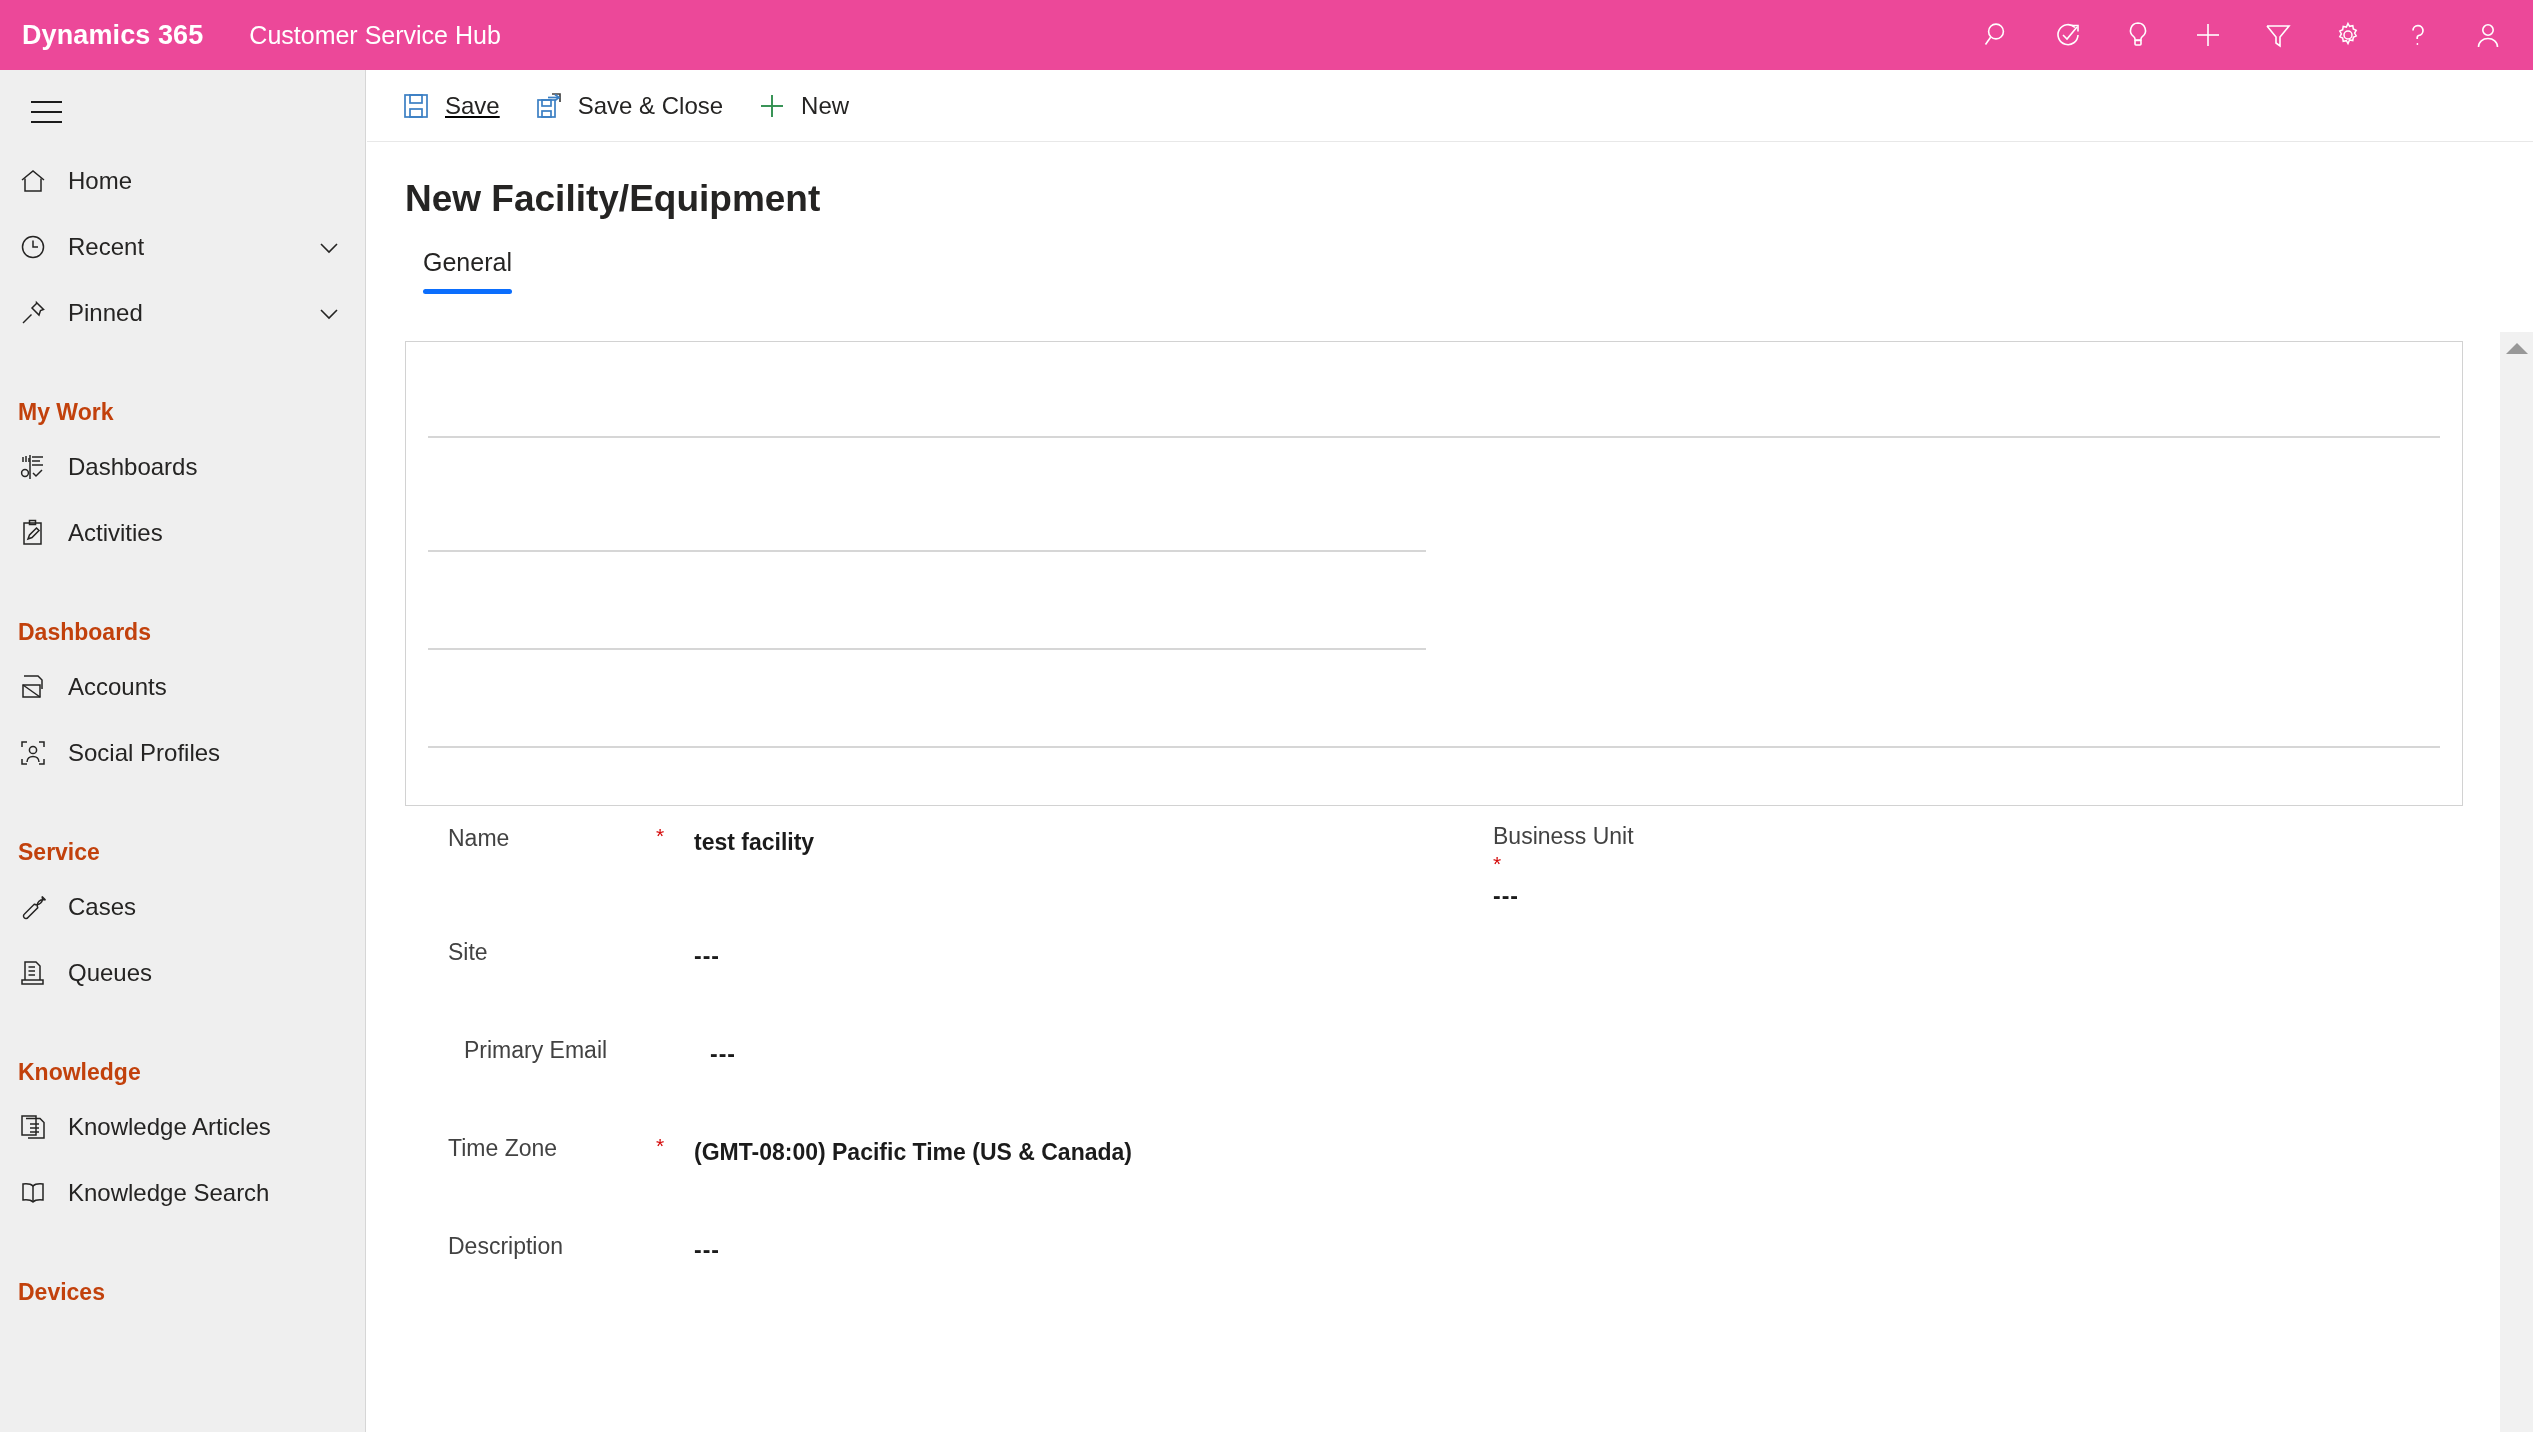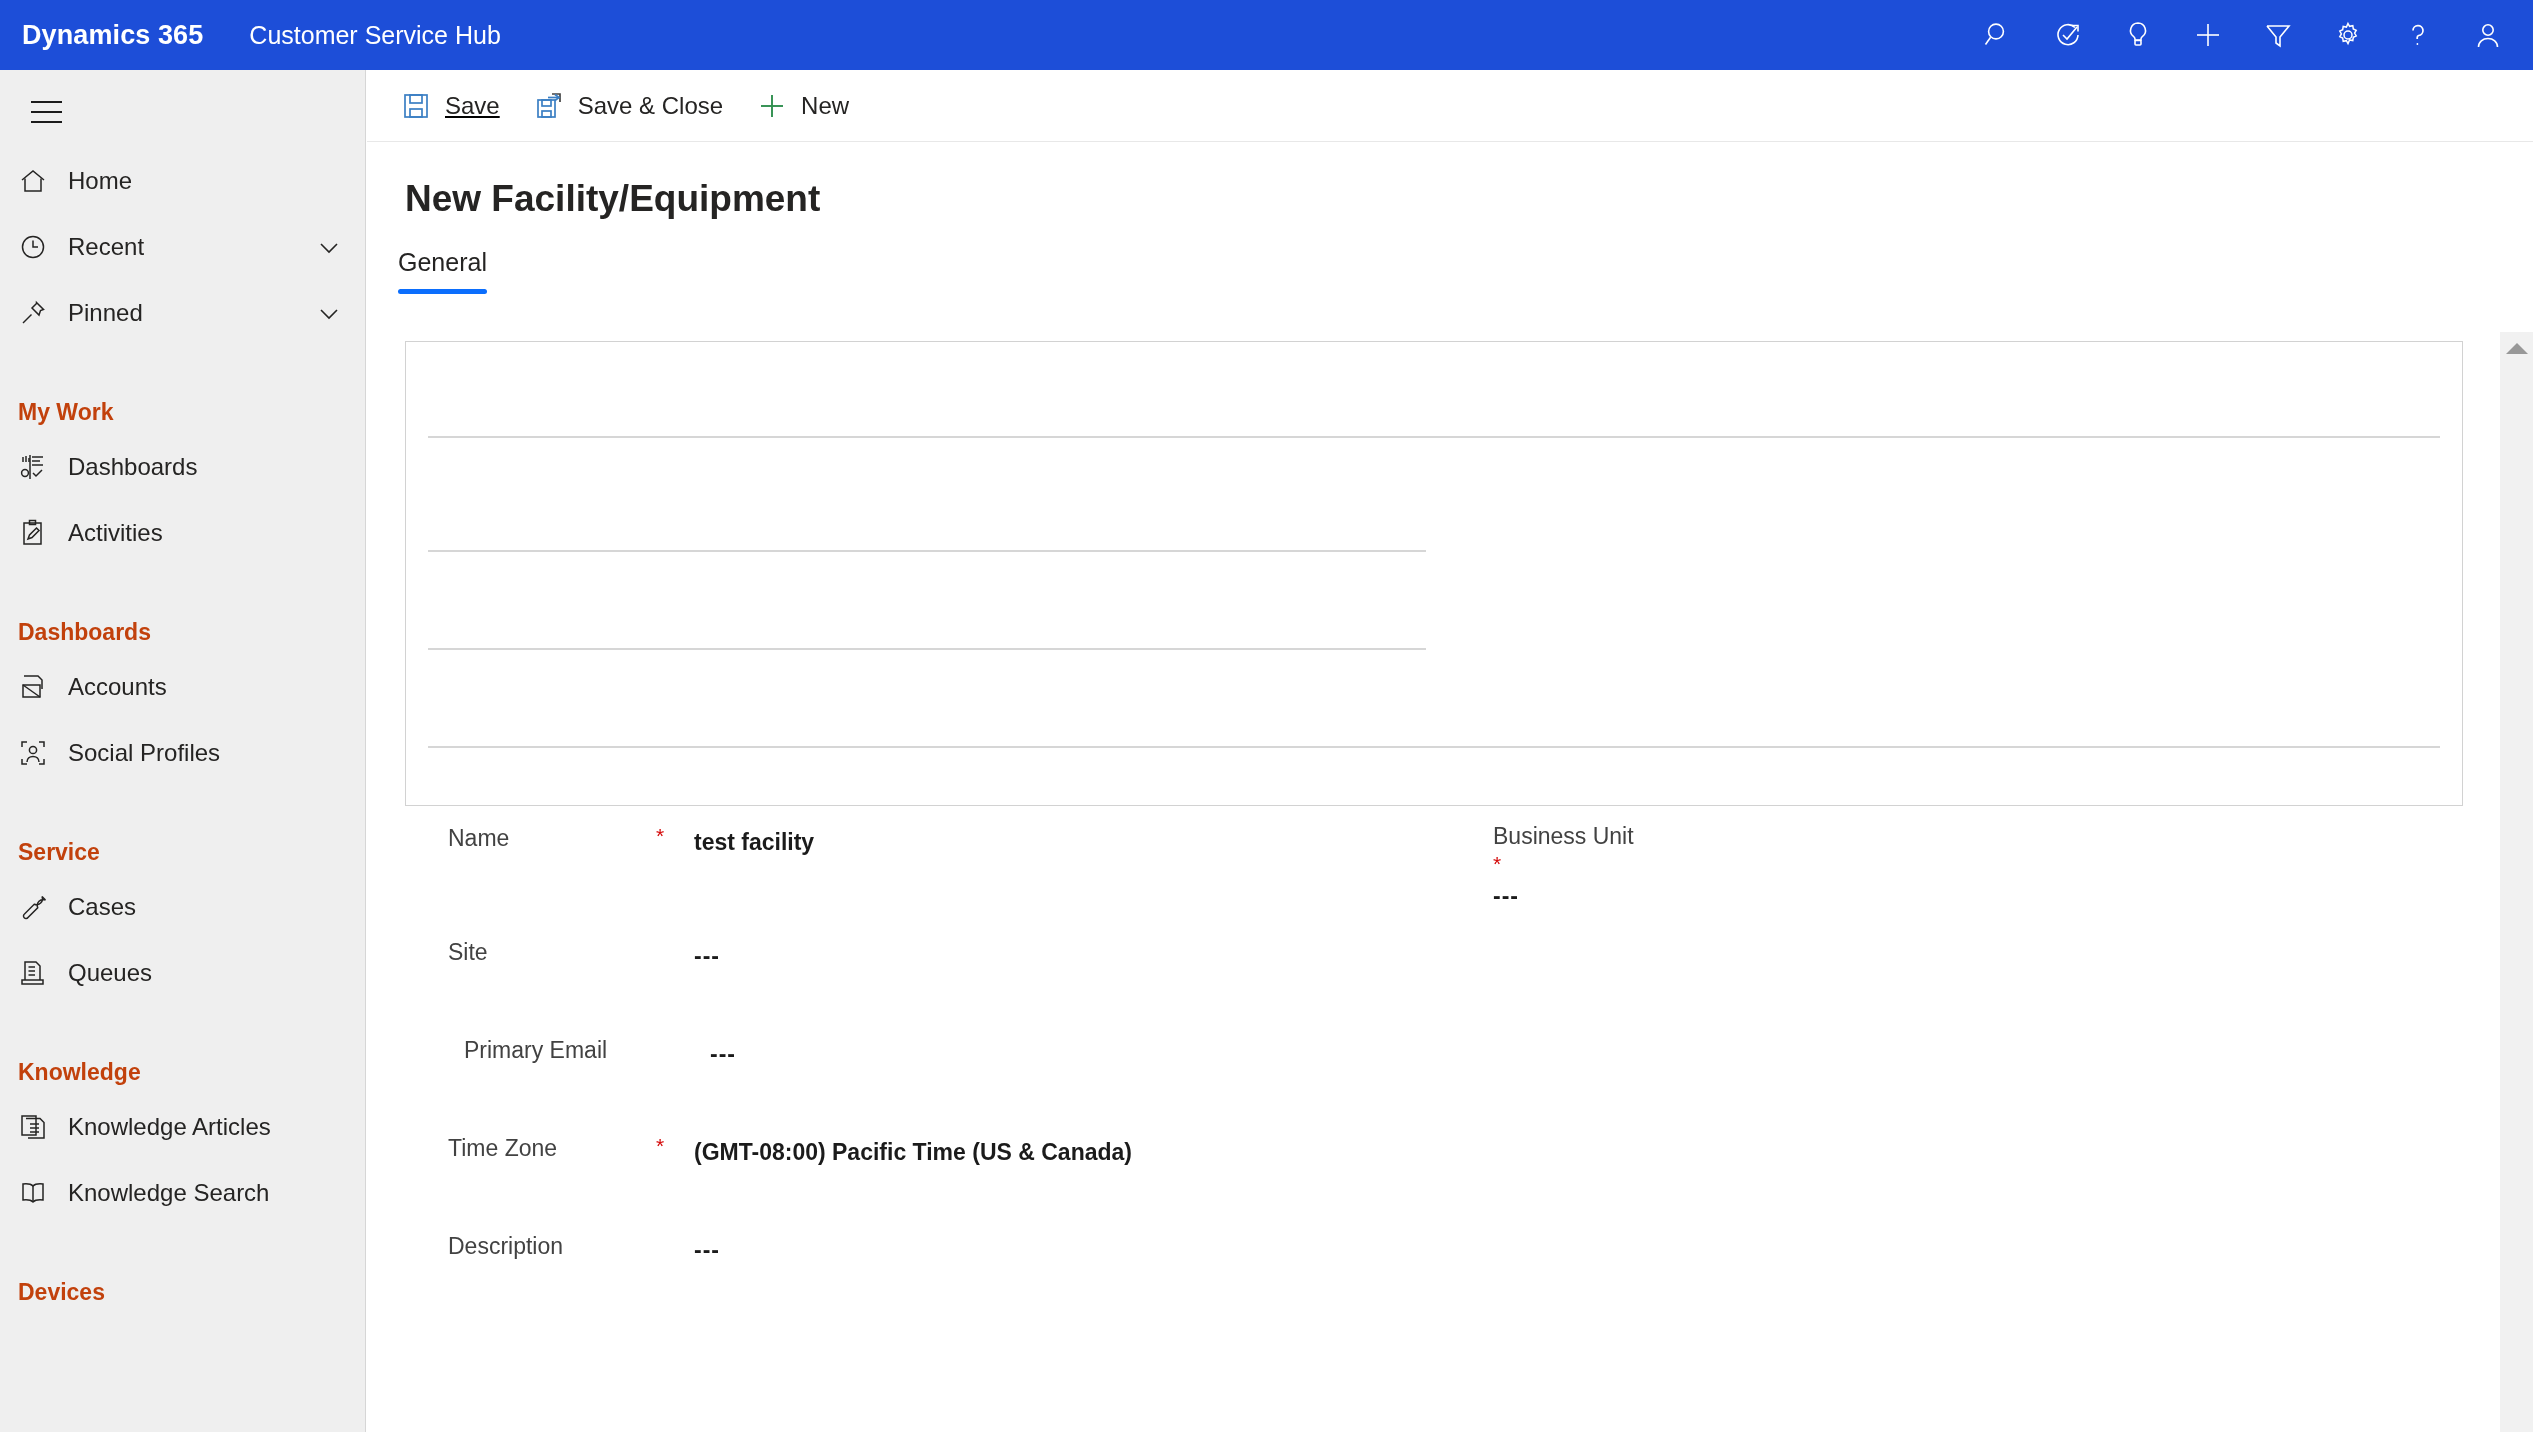--- a/index.html
+++ b/index.html
@@ -8,21 +8,21 @@
     overflow: hidden;
     background: #ffffff;
     font-family: "Segoe UI", "Liberation Sans", sans-serif;
   }
   body { position: relative; }
 
   
   .topbar {
     position: absolute; top: 0; left: 0;
     width: 2533px; height: 70px;
-    background: #1d4ed8;
+    background: #ec4899;
     display: flex; align-items: center;
     color: #ffffff;
   }
   .brand {
     font-size: 27px; font-weight: 600;
     margin-left: 22px; letter-spacing: 0.1px;
     white-space: nowrap;
   }
   .app-name {
     font-size: 25px; font-weight: 400;
@@ -120,21 +120,21 @@
     width: 2166px; height: 1290px;
     background: #ffffff;
   }
   .page-title {
     font-size: 37px; font-weight: 600;
     color: #252423;
     margin-left: 38px; margin-top: 36px;
     white-space: nowrap;
   }
   .tabstrip {
-    margin-left: 31px; margin-top: 28px;
+    margin-left: 56px; margin-top: 28px;
     display: flex; align-items: flex-end;
   }
   .tab {
     font-size: 25px; color: #252423;
     padding-bottom: 10px;
     cursor: pointer; position: relative;
     white-space: nowrap;
   }
   .tab-underline {
     height: 5px; border-radius: 3px;

